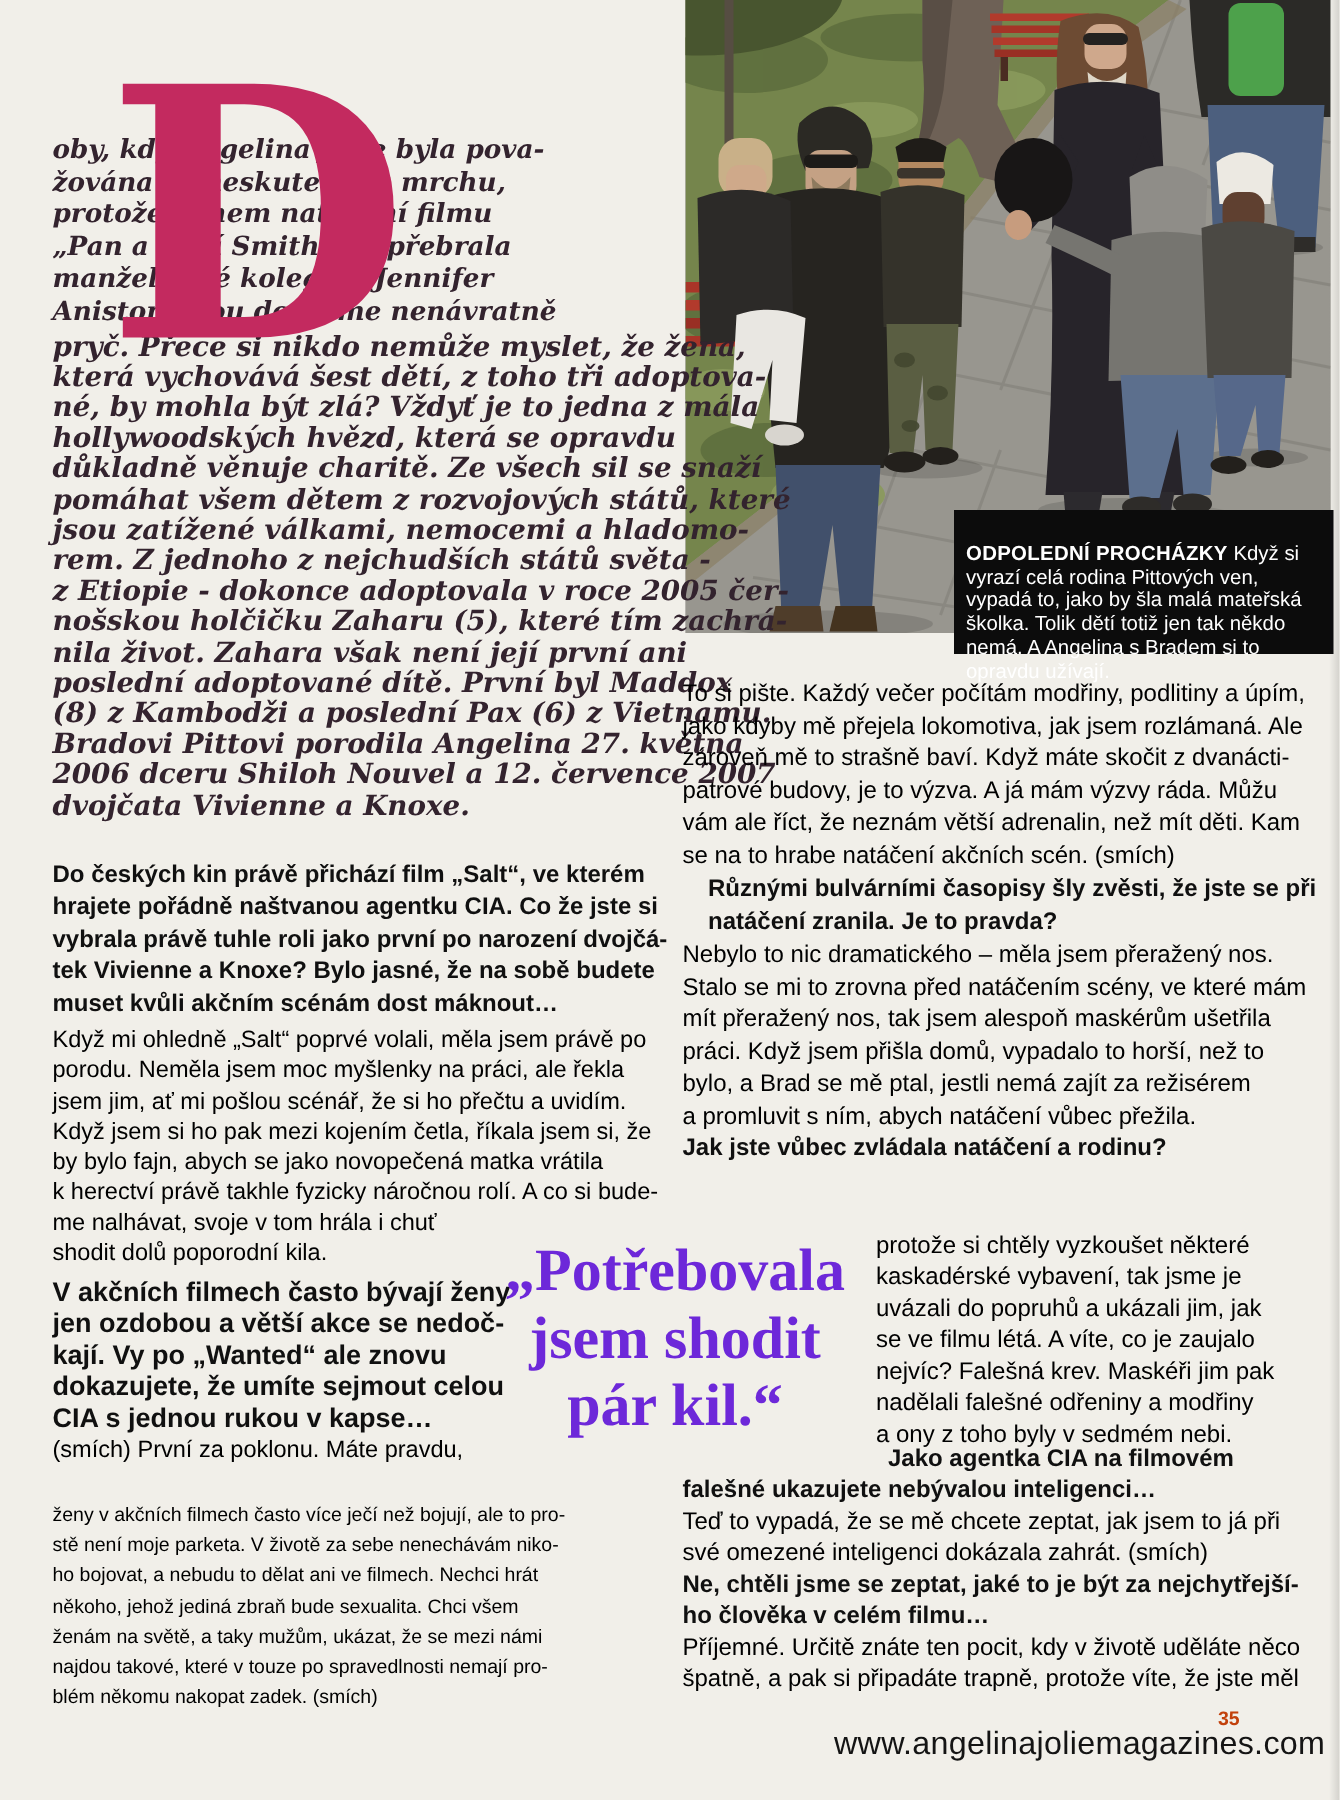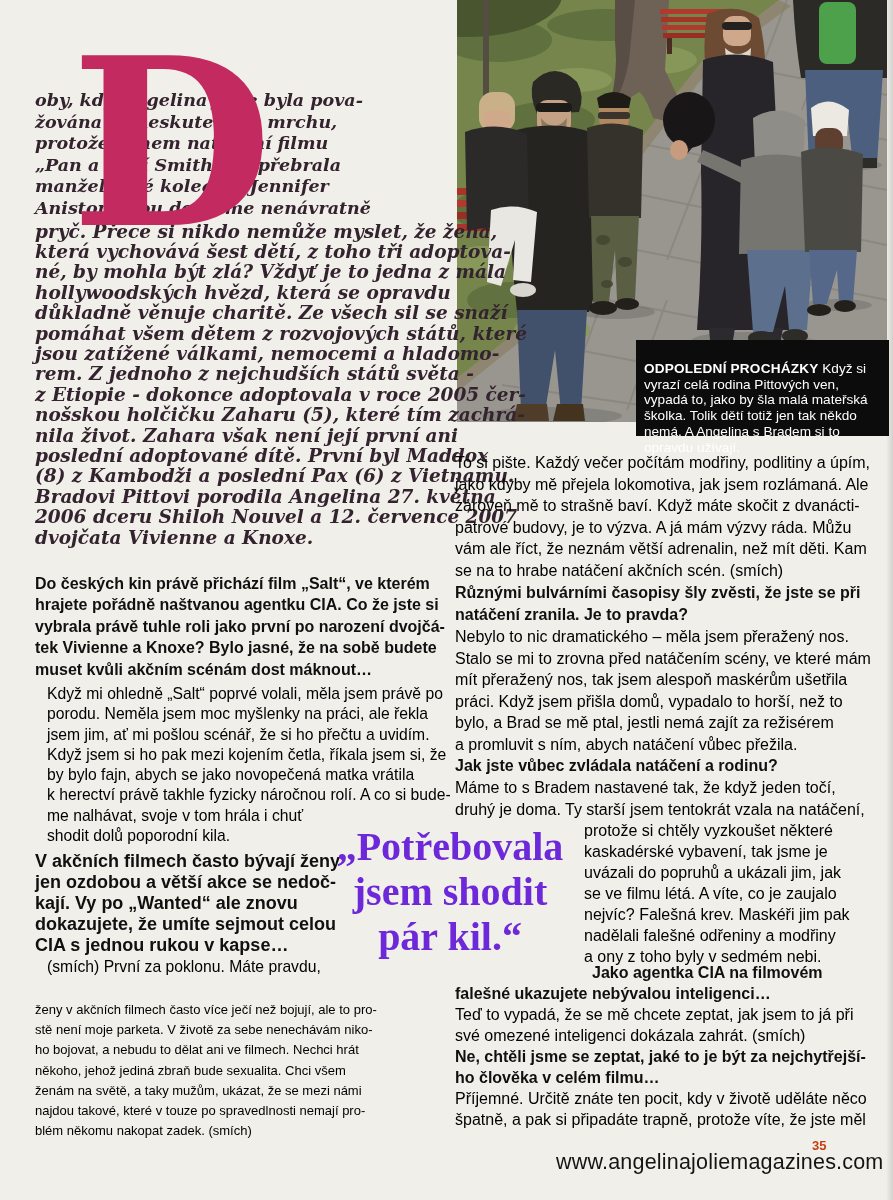--- a/index.html
+++ b/index.html
@@ -15,21 +15,21 @@
     font-style:italic;font-weight:700;color:#33232e;}
   .intro-beside{font-size:17.5px;line-height:21.6px;white-space:pre;}
   .intro-full{margin-top:2px;font-size:18.5px;line-height:20.4px;white-space:pre;}
   .dropcap{position:absolute;left:36px;top:-62px;
     font-family:"DejaVu Serif","Liberation Serif",serif;font-style:normal;
     font-weight:700;font-size:232px;line-height:1;color:#c32a5f;}
   
   .q{font-weight:700;color:#101010;}
   .a{font-weight:400;color:#000000;}
   .lcol{font-size:16px;line-height:21.4px;}
-  .la{font-size:15.7px;line-height:20.3px;margin-left:12px;}
+  .la{font-size:15.7px;line-height:20.3px;}
   .lq2{font-size:18px;line-height:20.9px;}
   .la2r{font-size:13px;line-height:20.2px;}
   .rcol{font-size:16px;line-height:21.5px;}
   .rwrap{font-size:16px;line-height:21px;}
   
   .pullquote{position:absolute;left:295px;top:824px;width:310px;
     font-family:Liberation Serif, serif;font-weight:700;
     font-size:40px;line-height:45px;color:#6d28d9;text-align:center;white-space:pre;}
   
   .photo{position:absolute;left:457px;top:0px;width:430px;height:422px;background:#8f8e8a;}
@@ -258,31 +258,29 @@
   <div class="pullquote">„Potřebovala
 jsem shodit
 pár kil.“</div>
 
   <div class="tb rcol a" style="left:455px;top:452px;">To si pište. Každý večer počítám modřiny, podlitiny a úpím,
 jako kdyby mě přejela lokomotiva, jak jsem rozlámaná. Ale
 zároveň mě to strašně baví. Když máte skočit z dvanácti-
 patrové budovy, je to výzva. A já mám výzvy ráda. Můžu
 vám ale říct, že neznám větší adrenalin, než mít děti. Kam
 se na to hrabe natáčení akčních scén. (smích)</div>
-  <div class="tb rcol q" style="left:455px;top:582px;">Různými bulvárními časopisy šly zvěsti, že jste se při
+  <div class="tb rcol q" style="left:472px;top:582px;">Různými bulvárními časopisy šly zvěsti, že jste se při
 natáčení zranila. Je to pravda?</div>
   <div class="tb rcol a" style="left:455px;top:626px;">Nebylo to nic dramatického – měla jsem přeražený nos.
 Stalo se mi to zrovna před natáčením scény, ve které mám
 mít přeražený nos, tak jsem alespoň maskérům ušetřila
 práci. Když jsem přišla domů, vypadalo to horší, než to
 bylo, a Brad se mě ptal, jestli nemá zajít za režisérem
 a promluvit s ním, abych natáčení vůbec přežila.</div>
   <div class="tb rcol q" style="left:455px;top:755px;">Jak jste vůbec zvládala natáčení a rodinu?</div>
-  <div class="tb rcol a" style="left:455px;top:777px;">Máme to s Bradem nastavené tak, že když jeden točí,
-druhý je doma. Ty starší jsem tentokrát vzala na natáčení,</div>
   <div class="tb rwrap q" style="left:592px;top:962px;">Jako agentka CIA na filmovém</div>
   <div class="tb rwrap a" style="left:584px;top:820px;">protože si chtěly vyzkoušet některé
 kaskadérské vybavení, tak jsme je
 uvázali do popruhů a ukázali jim, jak
 se ve filmu létá. A víte, co je zaujalo
 nejvíc? Falešná krev. Maskéři jim pak
 nadělali falešné odřeniny a modřiny
 a ony z toho byly v sedmém nebi.</div>
   <div class="tb rwrap q" style="left:455px;top:983px;">falešné ukazujete nebývalou inteligenci…</div>
   <div class="tb rwrap a" style="left:455px;top:1004px;">Teď to vypadá, že se mě chcete zeptat, jak jsem to já při

